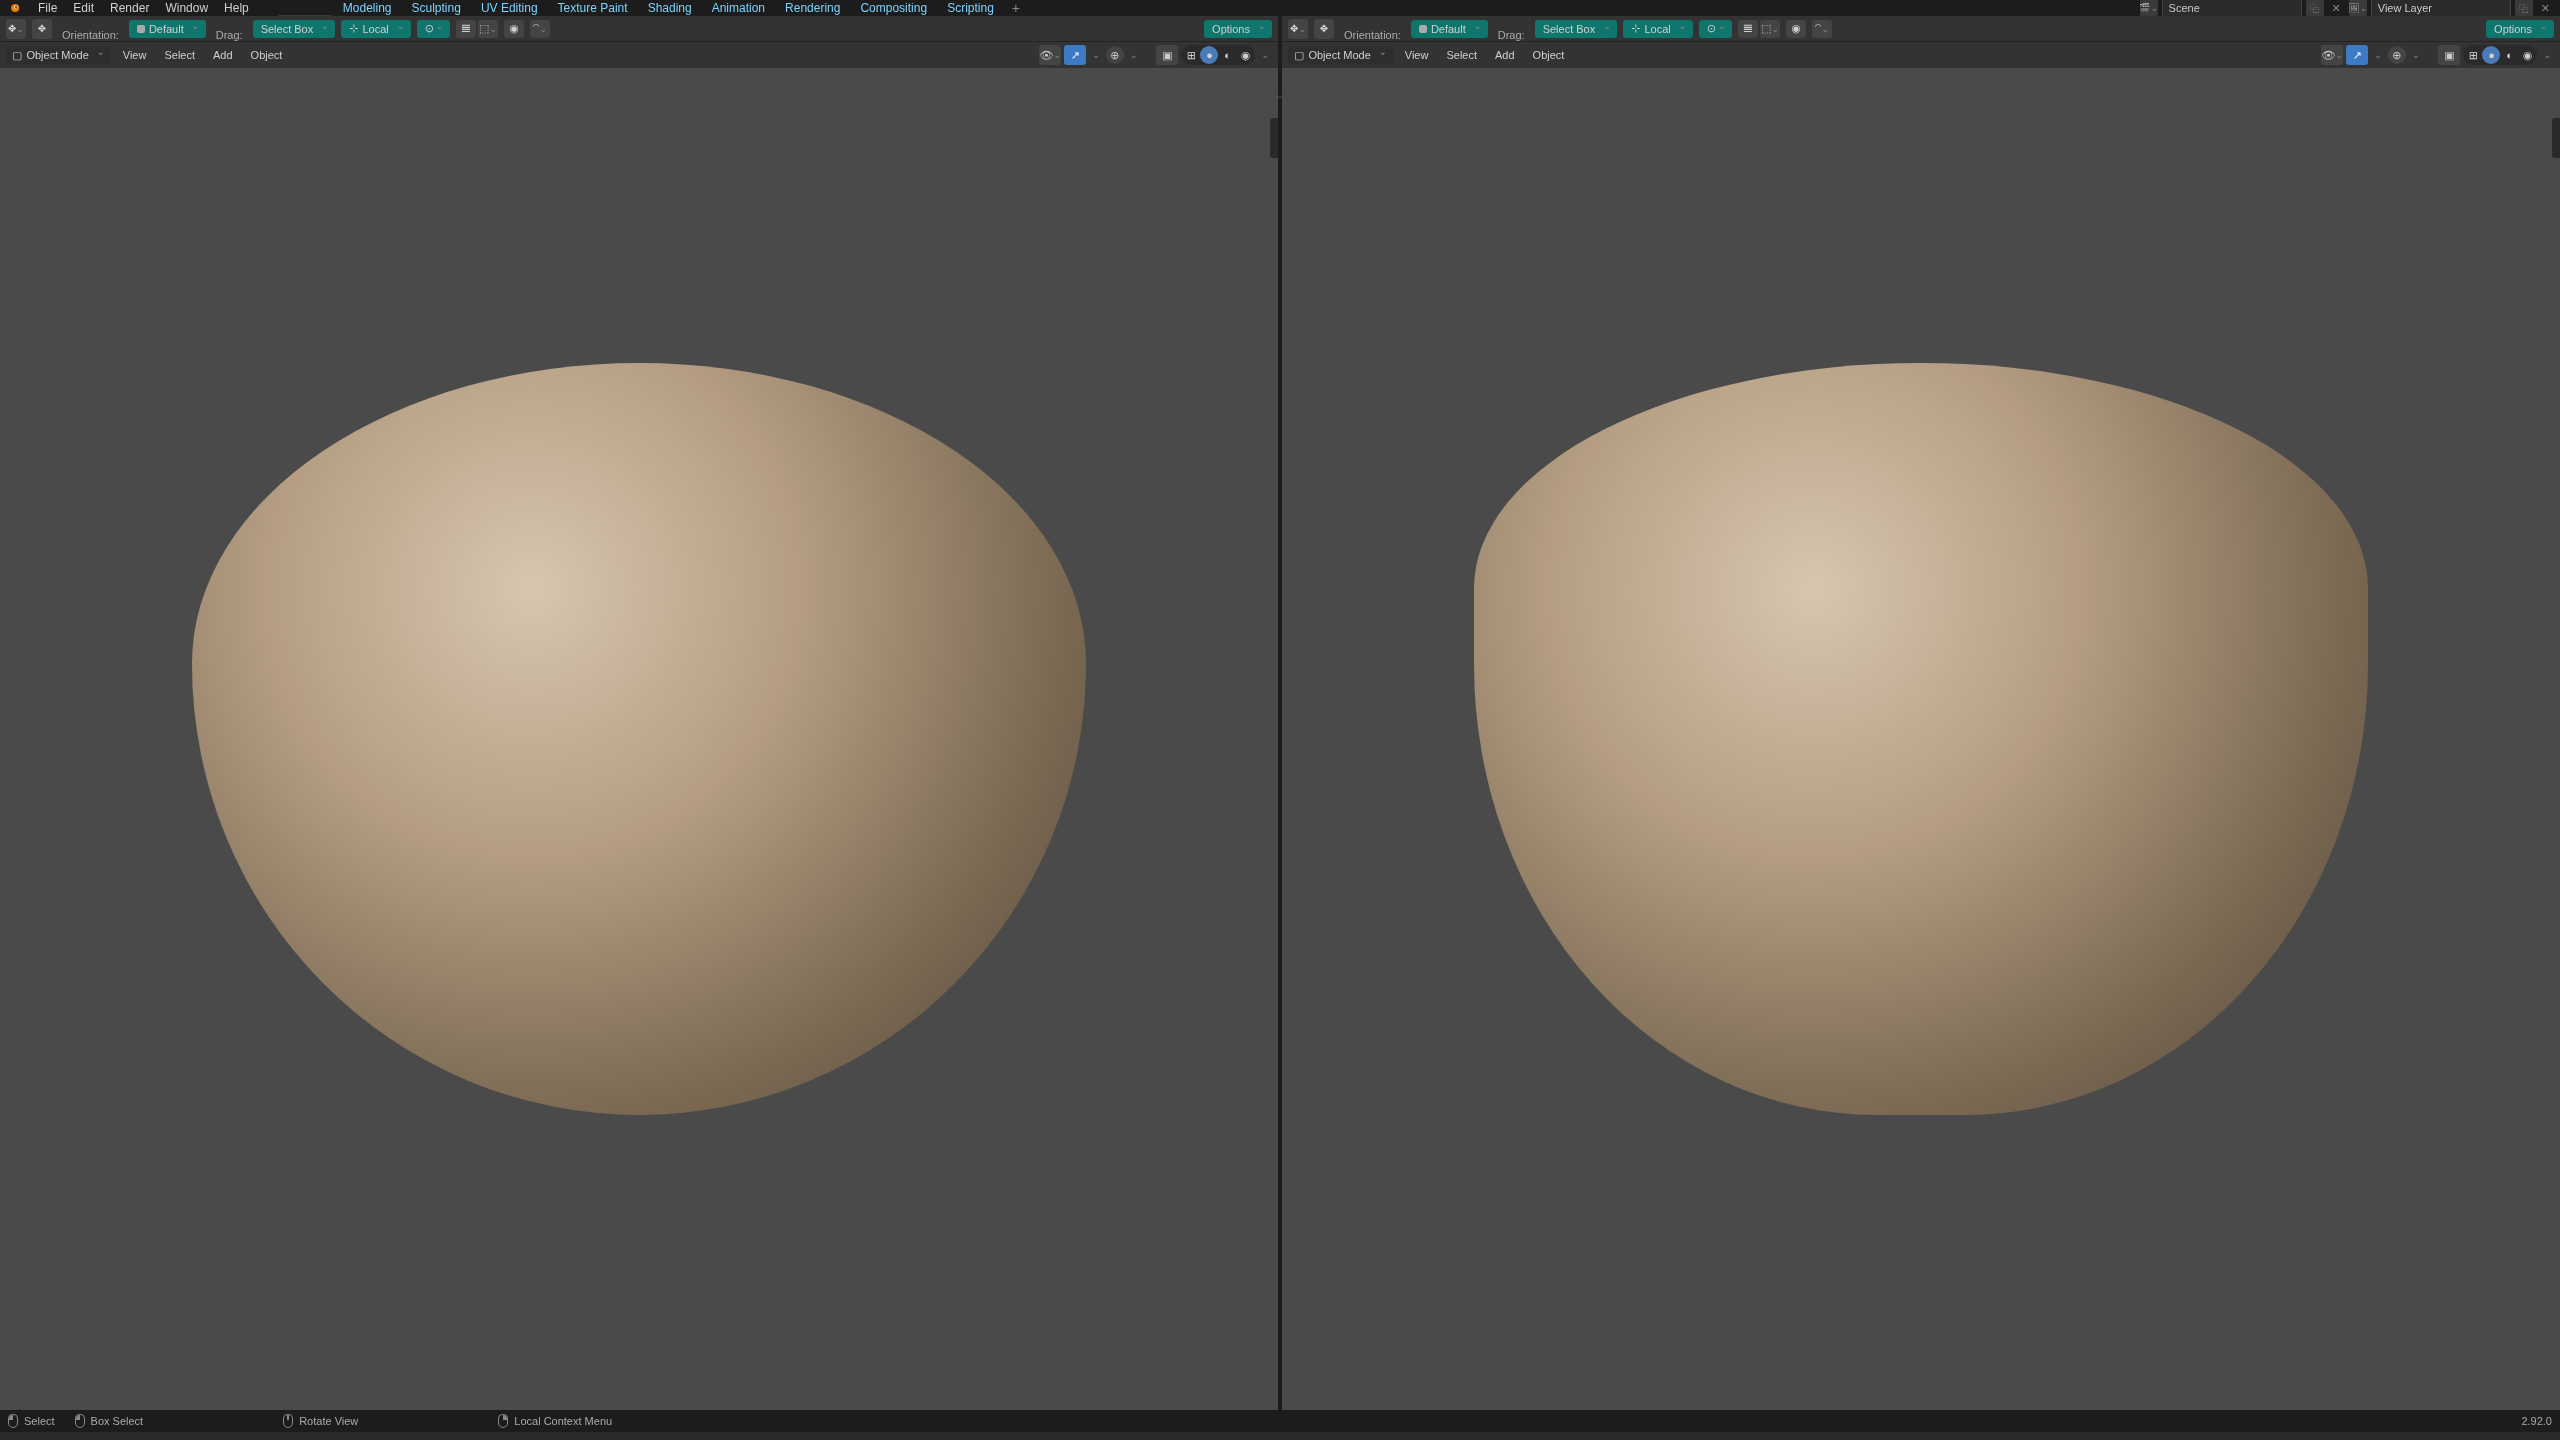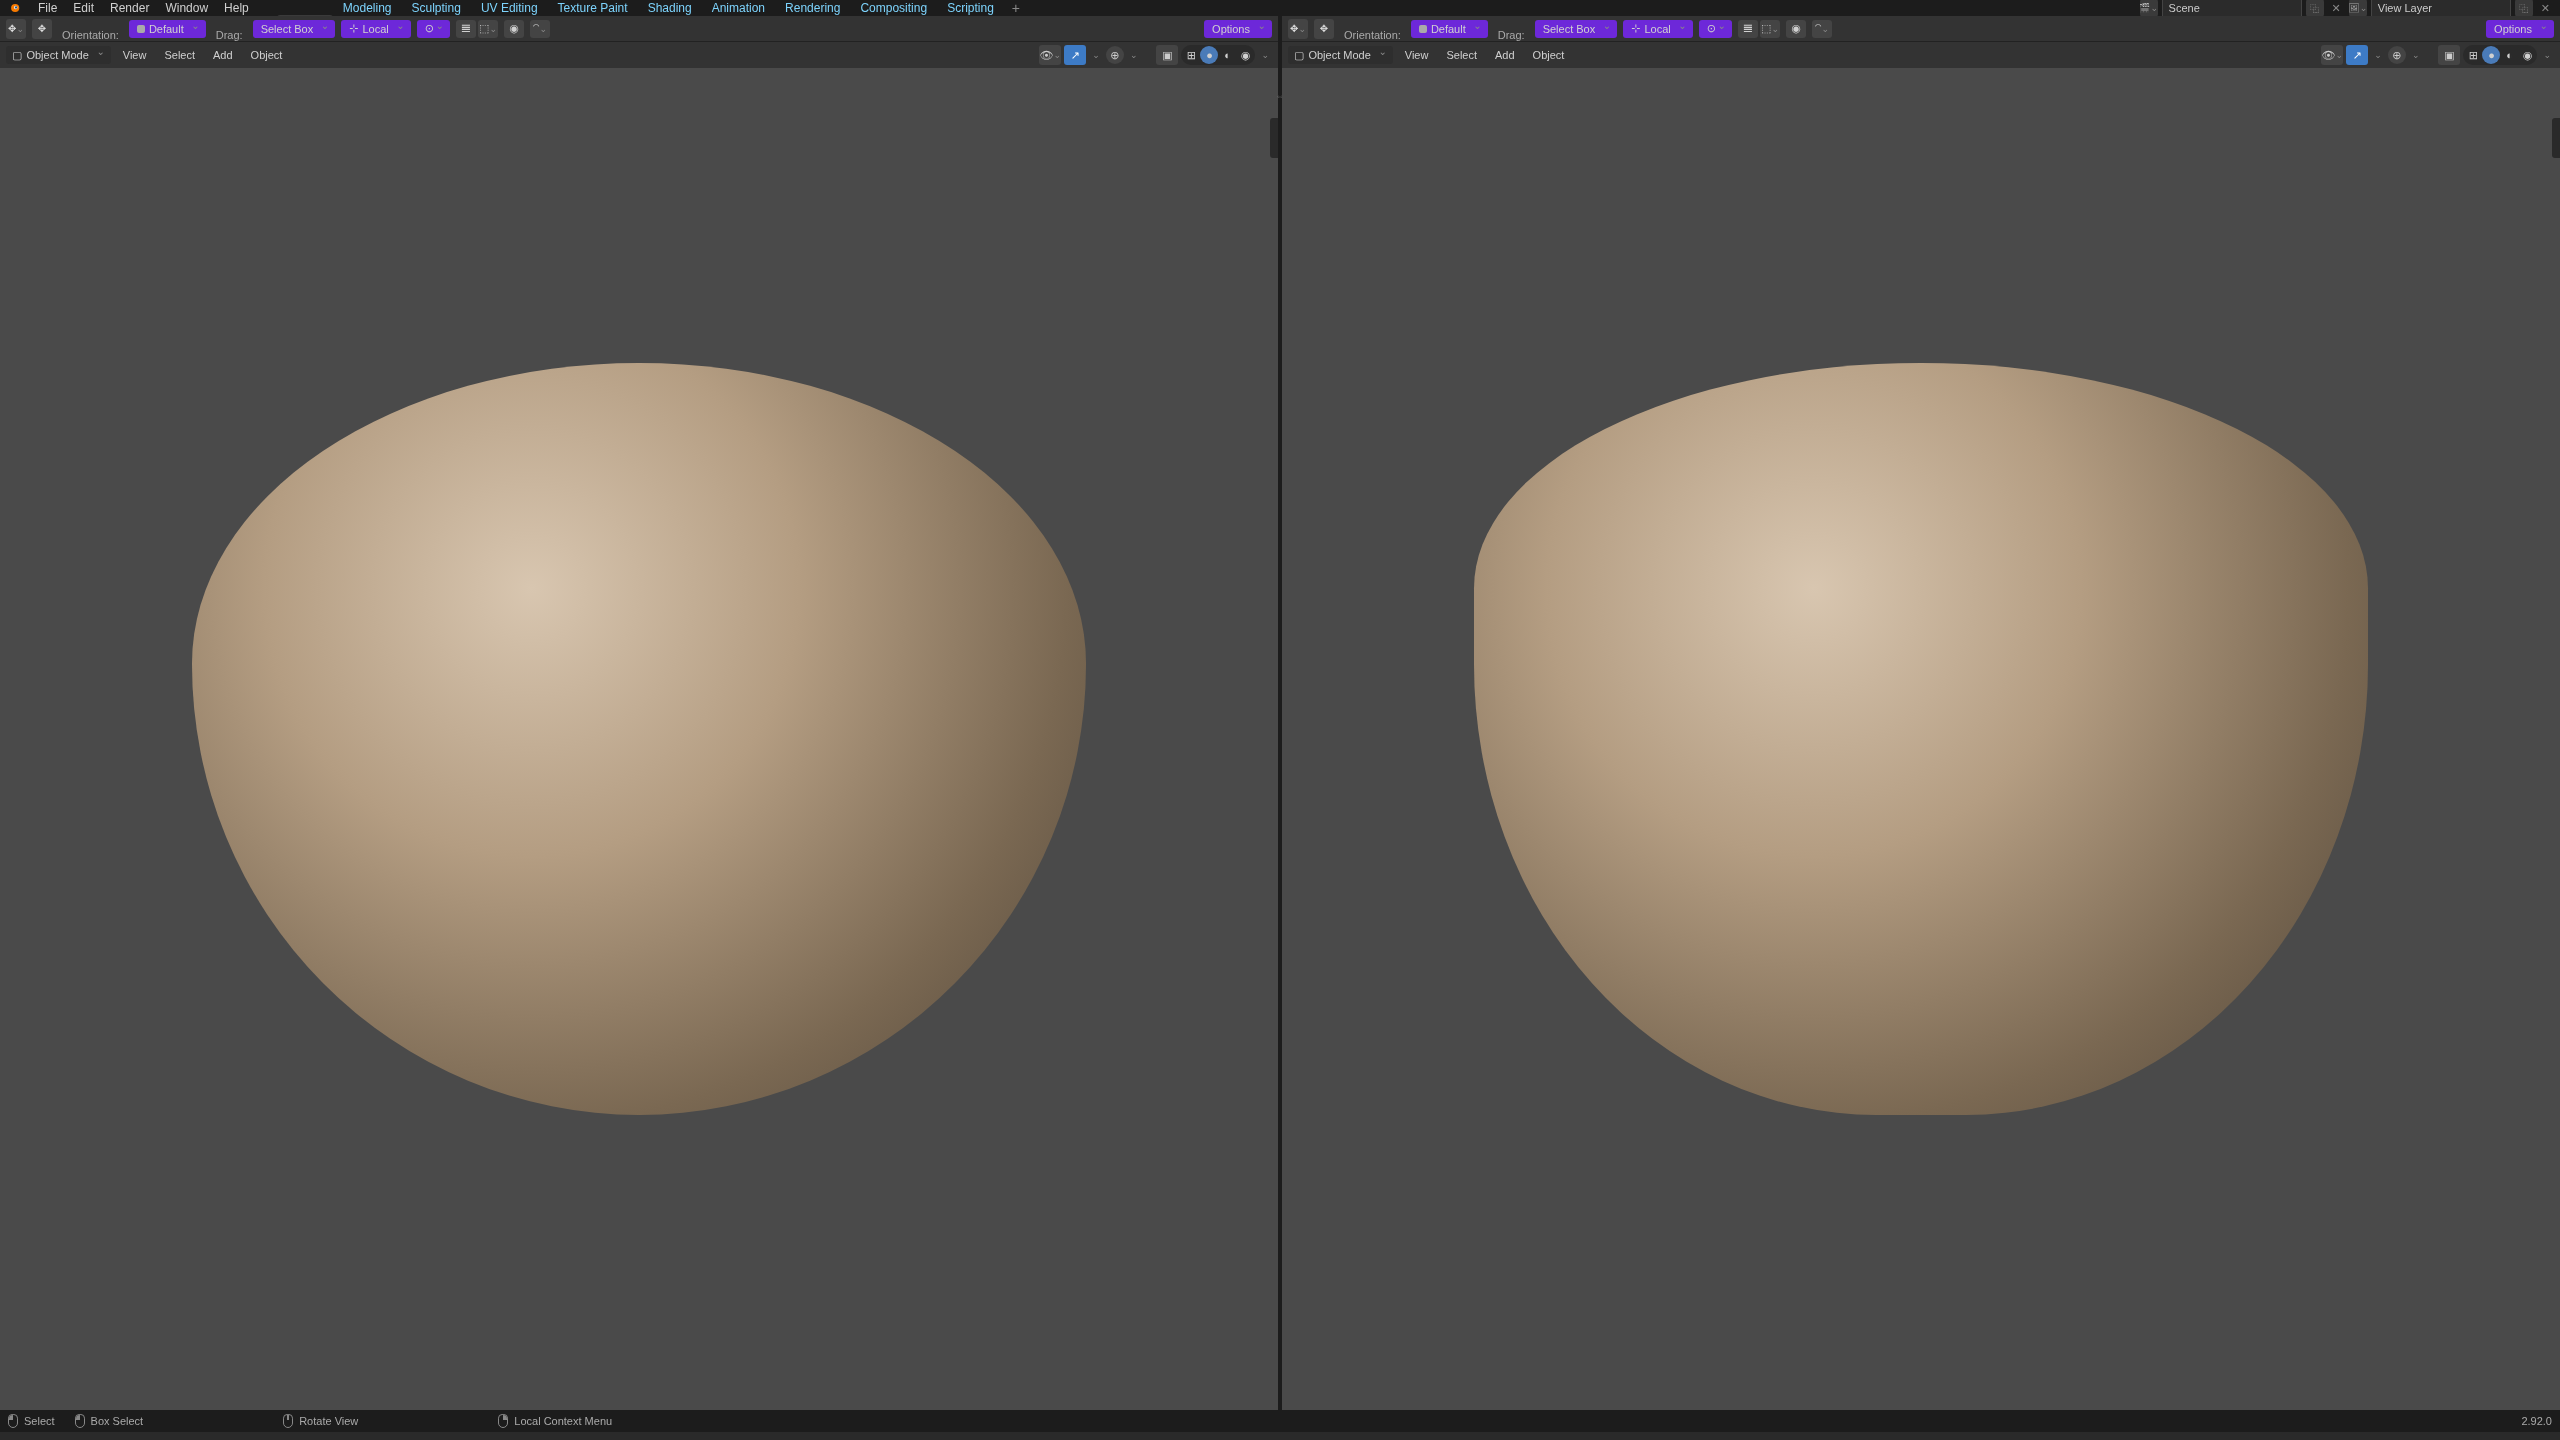--- a/index.html
+++ b/index.html
@@ -15,21 +15,21 @@
   .workspace-add { padding: 0 8px; color: #888; font-size: 14px; cursor: pointer; }
   .menubar-right { margin-left: auto; display: flex; align-items: center; gap: 4px; }
   .scene-field, .layer-field { background: #2b2b2b; border: 1px solid #444; padding: 6px 6px; font-size: 11px; color: #ccc; width: 140px; height: 18px; display: flex; align-items: center; }
   .hdr-btn { width: 18px; height: 18px; background: #3a3a3a; border-radius: 3px; display: flex; align-items: center; justify-content: center; color: #aaa; font-size: 9px; cursor: pointer; }
   .hdr-close { color: #888; cursor: pointer; padding: 0 4px; }
   
   
   .tool-header { height: 26px; background: #333333; display: flex; align-items: center; padding: 0 6px; border-bottom: 1px solid #222; gap: 6px; font-size: 11px; }
   .th-icon { width: 20px; height: 20px; background: #444; border-radius: 3px; display: flex; align-items: center; justify-content: center; font-size: 10px; }
   .th-icon.arrow { background: #444; color: #ddd; }
-  .th-dropdown { background: #6d28d9; border-radius: 3px; padding: 2px 22px 2px 8px; position: relative; cursor: pointer; display: flex; align-items: center; gap: 4px; height: 18px; }
+  .th-dropdown { background: #0f766e; border-radius: 3px; padding: 2px 22px 2px 8px; position: relative; cursor: pointer; display: flex; align-items: center; gap: 4px; height: 18px; }
   .th-dropdown::after { content: "⌄"; position: absolute; right: 6px; top: 0px; color: #888; font-size: 10px; }
   .th-label { color: #aaa; padding: 0 4px; margin-top: 12px; }
   .th-group { display: flex; gap: 2px; align-items: center; }
   .th-pill { width: 20px; height: 18px; background: #444; border-radius: 3px; display: flex; align-items: center; justify-content: center; cursor: pointer; }
   .th-options { margin-left: auto; }
   
   
   .vp-header { height: 26px; background: #333333; display: flex; align-items: center; padding: 0 6px; gap: 6px; font-size: 11px; }
   .vp-mode { background: #2e2e2e; border-radius: 3px; padding: 2px 22px 2px 6px; position: relative; cursor: pointer; display: flex; align-items: center; gap: 4px; height: 18px; }
   .vp-mode::after { content: "⌄"; position: absolute; right: 6px; top: 0px; color: #888; font-size: 10px; }

